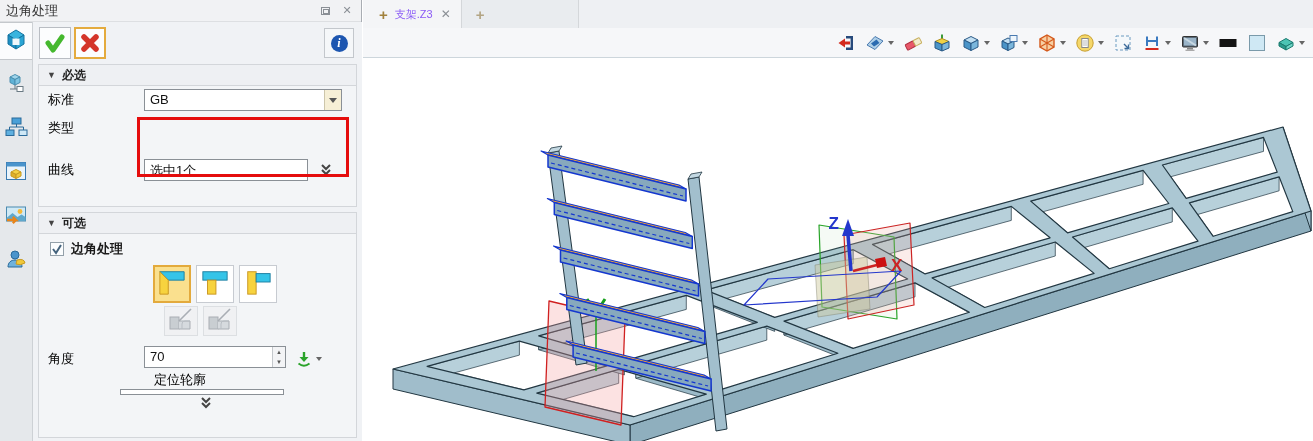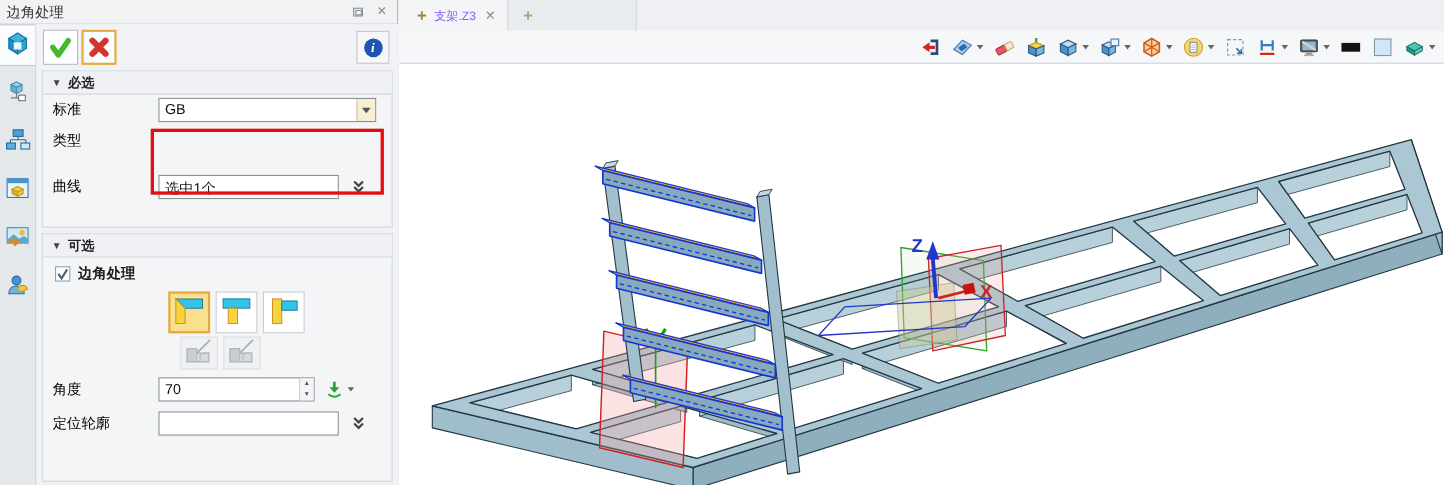--- a/index.html
+++ b/index.html
@@ -234,39 +234,39 @@
             <div class="dis-btn">
               <span><svg width="26" height="24" viewBox="0 0 26 24">
                   <rect x="2" y="10" width="9" height="12" fill="#c9ced2" stroke="#a9aeb4"></rect>
                   <path d="M11 14h11v8H11" fill="#d6dade" stroke="#a9aeb4"></path>
                   <path d="M11 14L23 2" stroke="#a9aeb4" stroke-width="1.6"></path>
                   <path d="M14 22v-5q0-3 3-3h5" fill="none" stroke="#b9bec4"></path>
                 </svg></span>
             </div>
           </div>
 
-        <div class="row" style="margin-top:4px;">
+        <div class="row" style="margin-top:4px;align-items:flex-end;">
           <span class="lbl">角度</span>
           <div class="spin">
             <span class="spin-val">70</span>
             <span class="spin-btns">
                 <span>▲</span>
                 <span>▼</span>
               </span>
           </div>
           <span class="apply-wrap">
             <svg width="18" height="18" viewBox="0 0 18 18">
                 <path d="M9 2v6" stroke="#2aa32a" stroke-width="2.4"></path>
                 <path d="M4.5 7l4.5 5 4.5-5z" fill="#2aa32a"></path>
                 <path d="M3.5 13.5q5.5 4.5 11 0" stroke="#2aa32a" stroke-width="1.8" fill="none"></path>
               </svg>
             <span class="tb-caret"></span>
           </span>
         </div>
-        <div class="row" style="margin-top:3px;">
+        <div class="row" style="margin-top:3px;flex-direction:column;">
           <span class="lbl">定位轮廓</span>
           <div class="tinput"></div>
           <span class="chev-btn">
             <svg width="16" height="16" viewBox="0 0 16 16">
                 <path d="M4 3l4 4 4-4M4 8l4 4 4-4" stroke="#444" stroke-width="2" fill="none"></path>
               </svg>
           </span>
         </div>
       </div>
 

